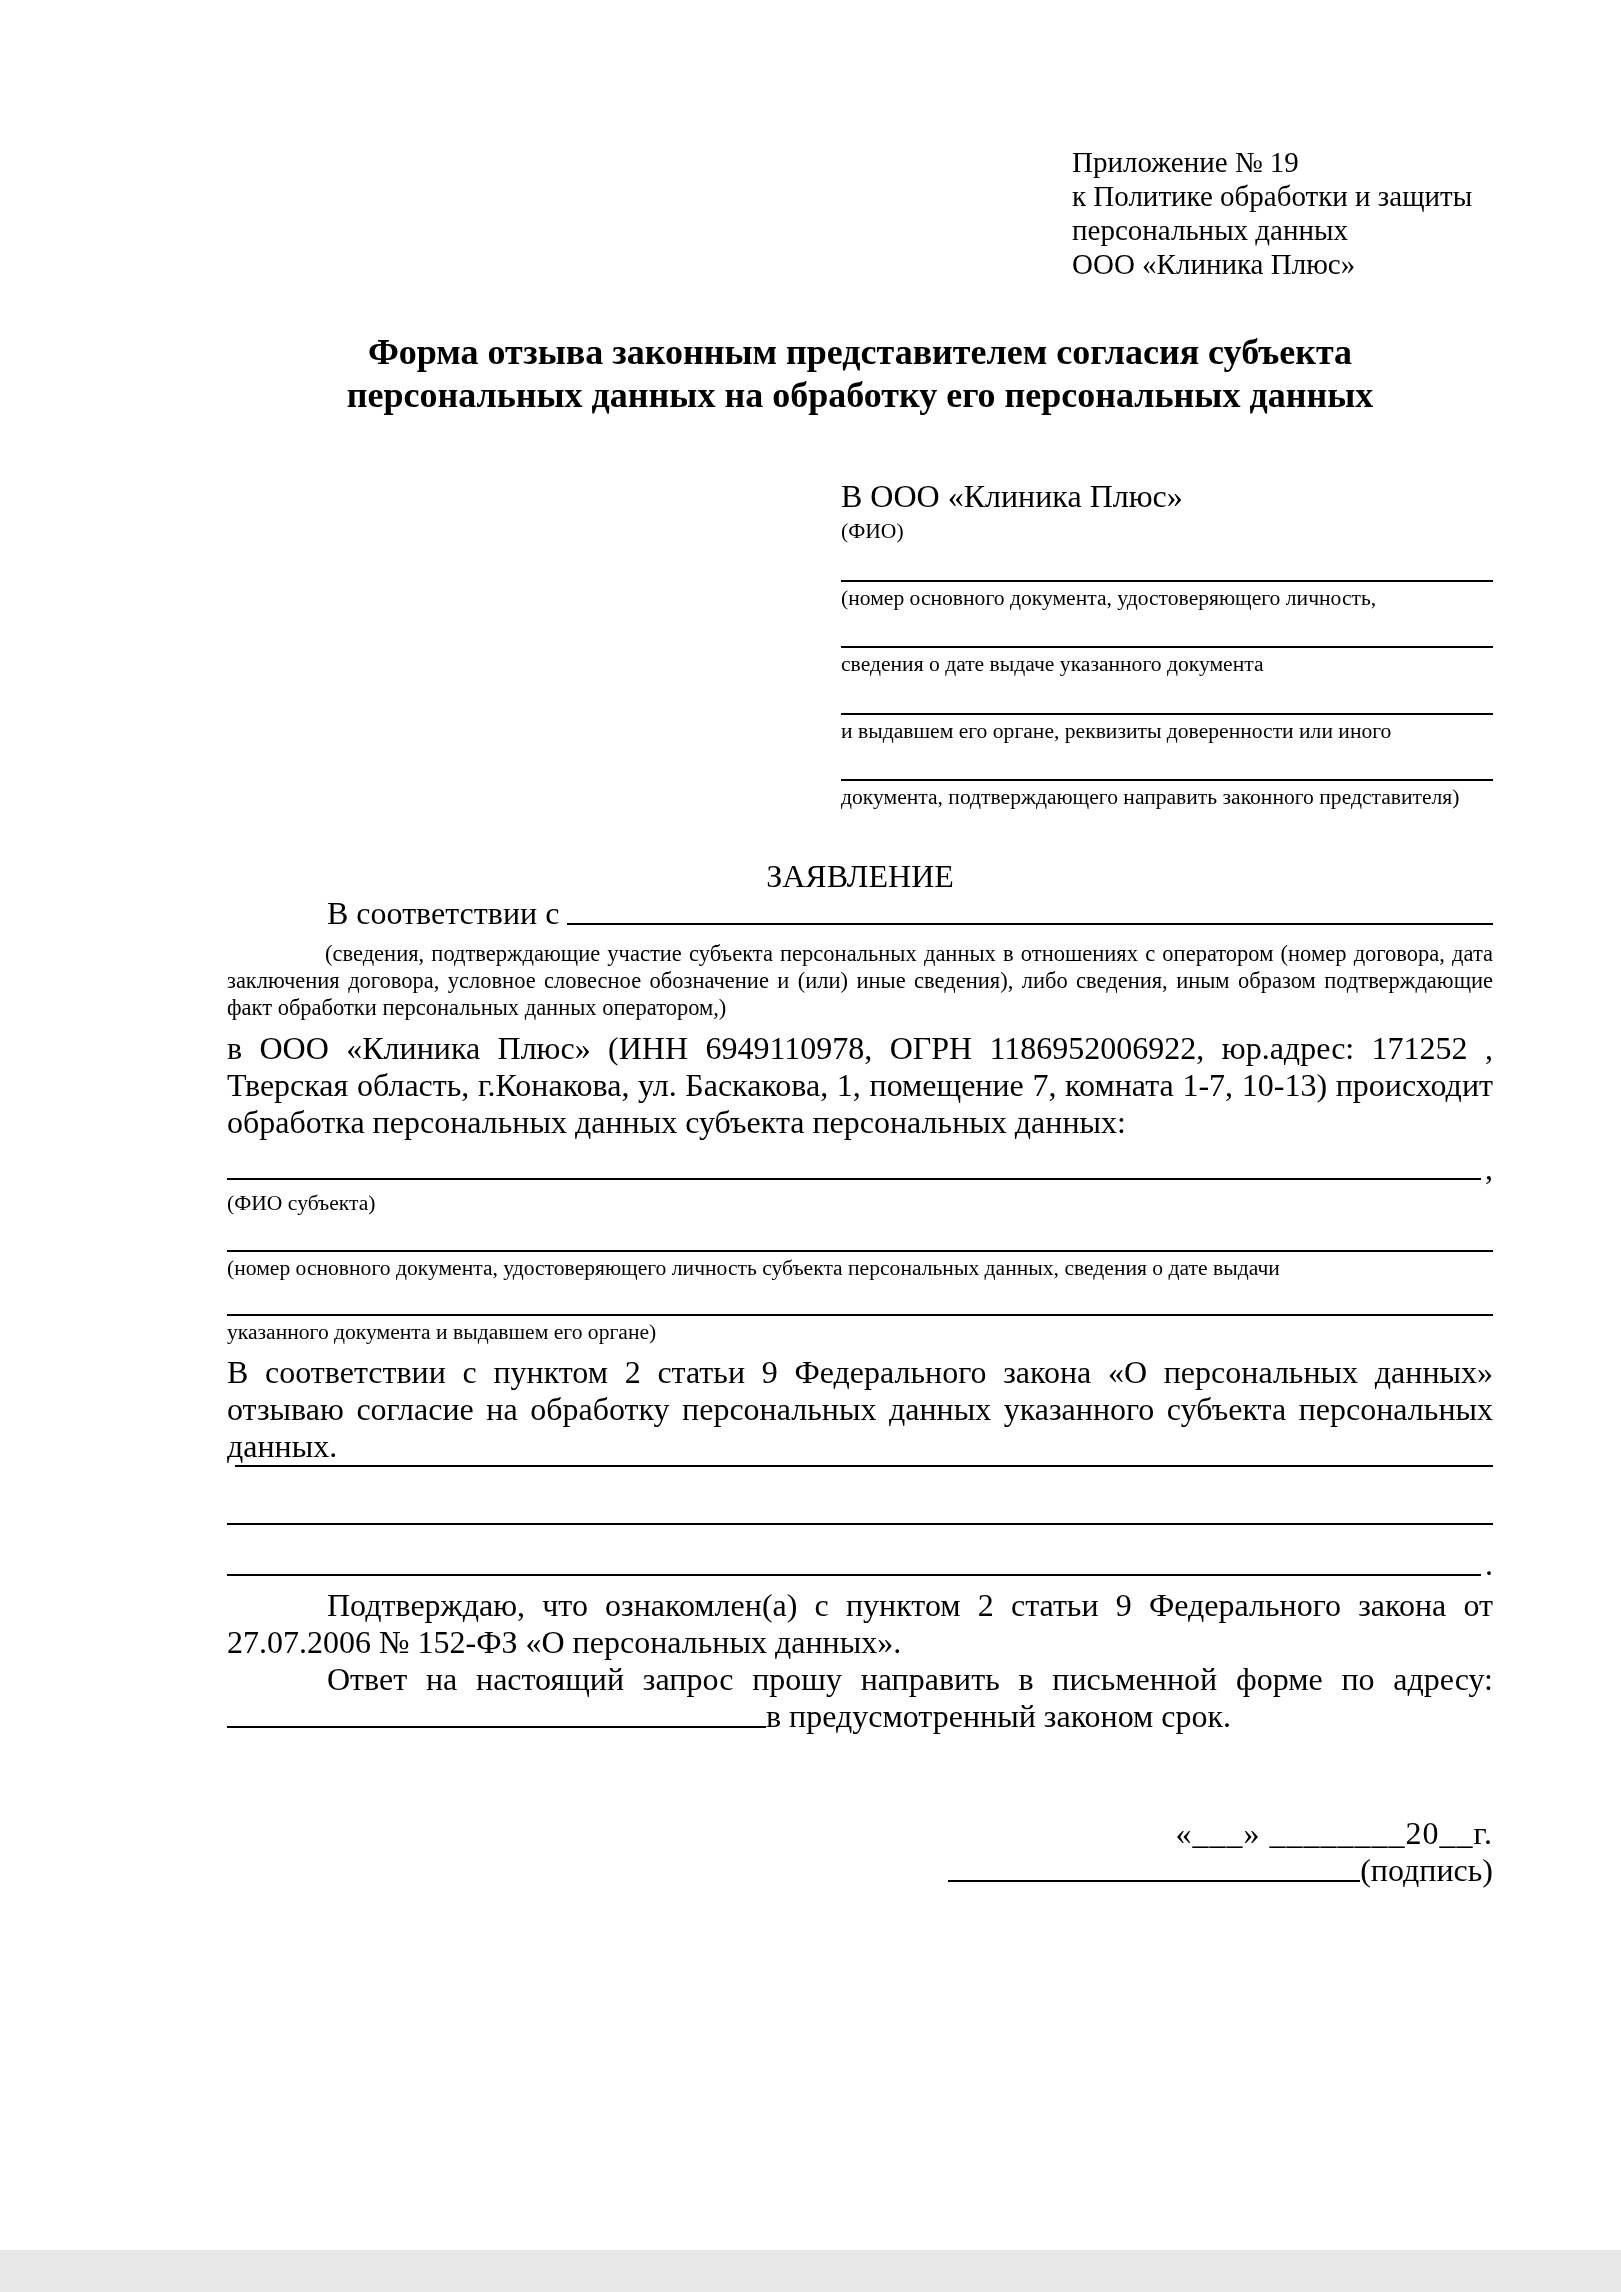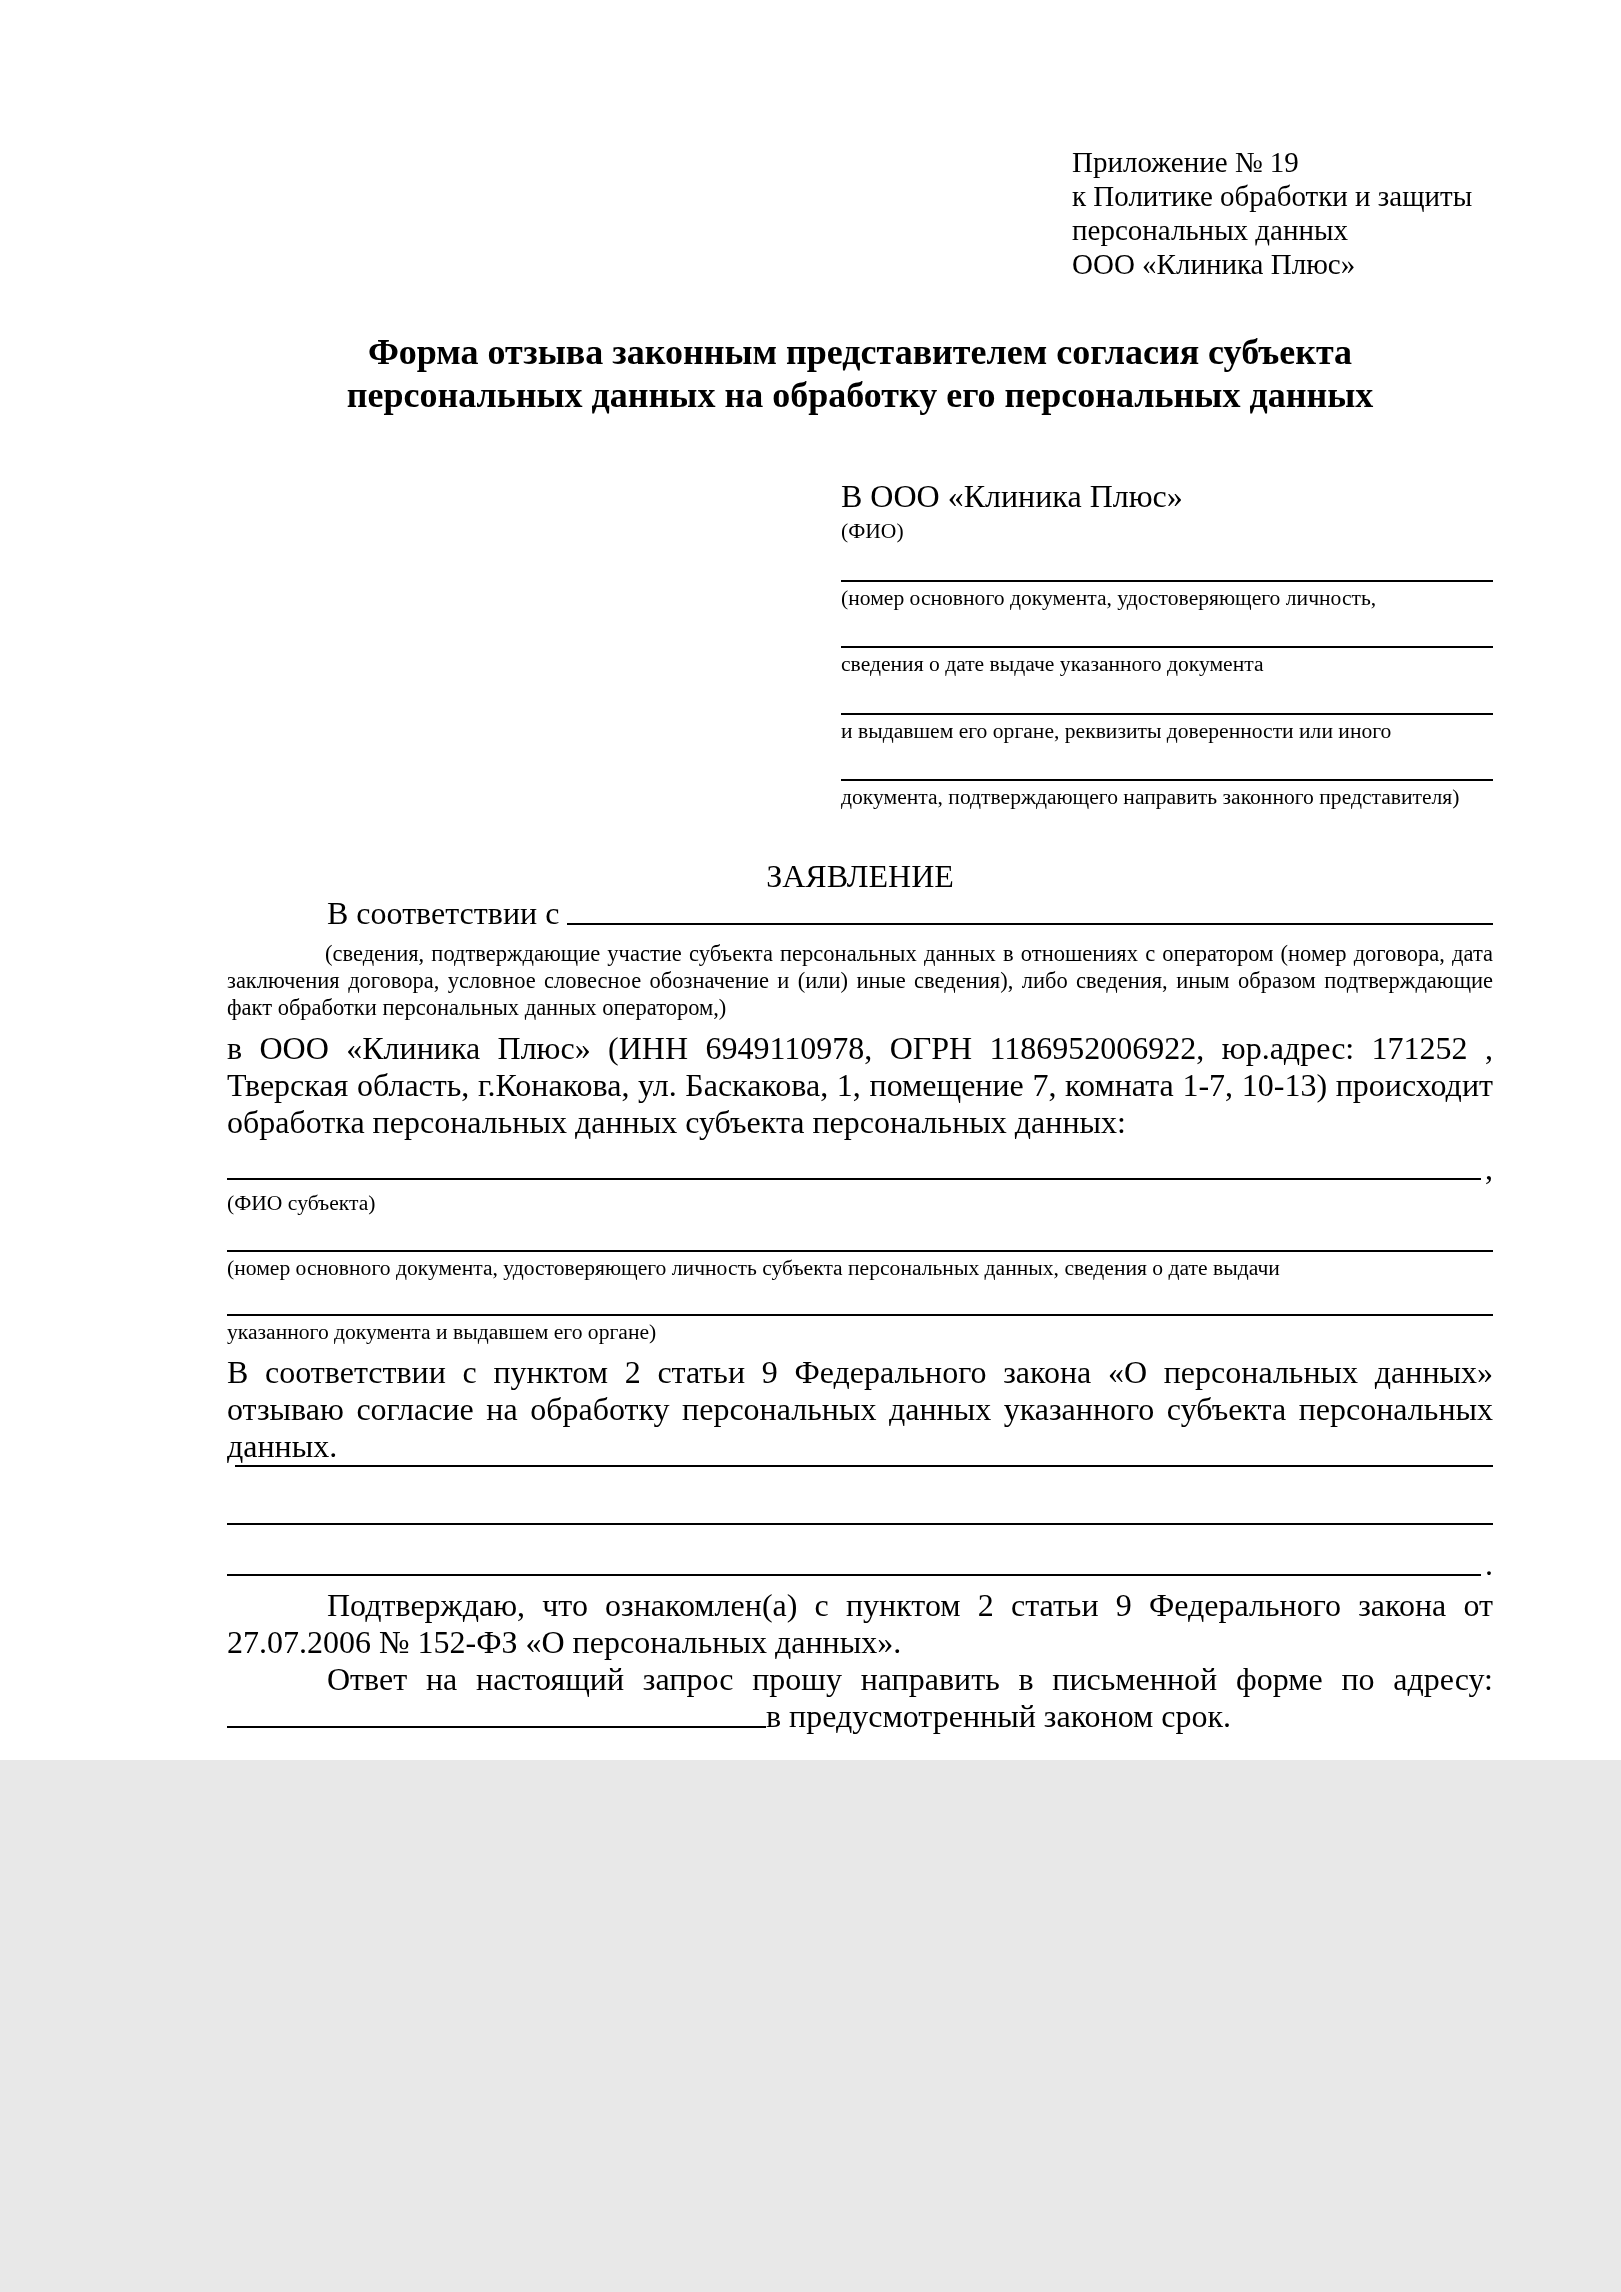--- a/index.html
+++ b/index.html
@@ -1,19 +1,19 @@
 <!DOCTYPE html>
 <html lang="ru"><head>
 <meta charset="utf-8">
 <style>
   html, body { margin: 0; padding: 0; background: #e8e8e8; }
   .page {
     position: relative;
     width: 1621px;
-    height: 1760px;
+    height: 2250px;
     margin: 0 auto;
     background: #ffffff;
     box-sizing: border-box;
     padding: 145px 128px 8px 227px;
     font-family: "Liberation Serif", "DejaVu Serif", serif;
     font-size: 32px;
     line-height: 37px;
     color: #000000;
     overflow: hidden;
   }

